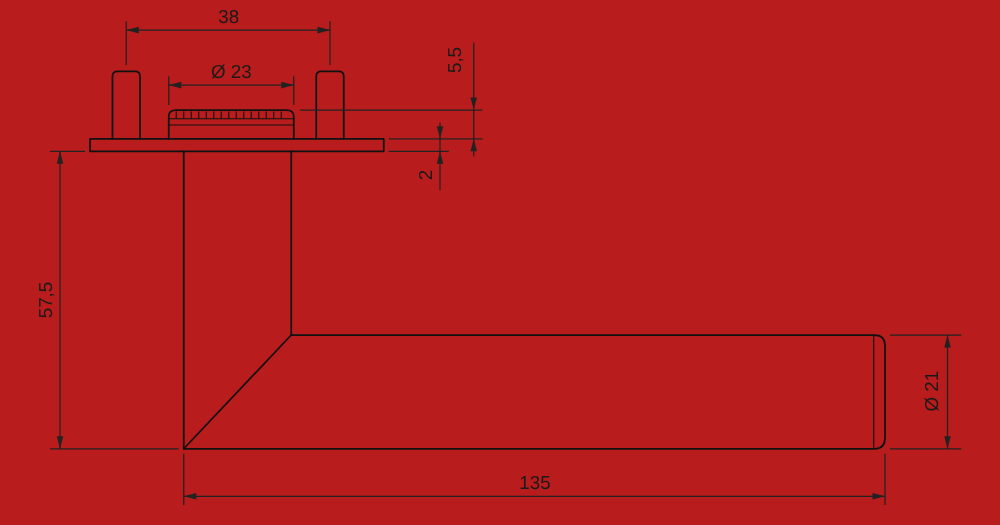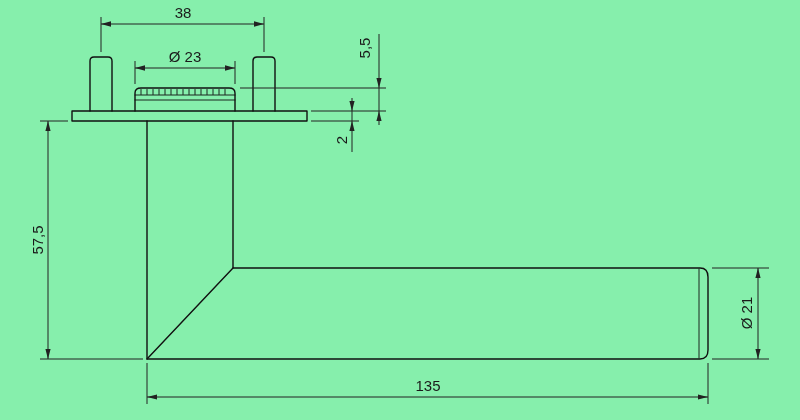--- a/index.html
+++ b/index.html
@@ -7,21 +7,21 @@
     padding: 0;
     background: #ffffff;
     width: 800px;
     height: 420px;
     overflow: hidden;
     font-family: "Liberation Sans", sans-serif;
   }
   .drawing-wrap {
     width: 800px;
     height: 420px;
-    background: #86efac;
+    background: #b91c1c;
   }
   svg { display: block; }
   .obj {
     fill: none;
     stroke: #111111;
     stroke-width: 1.4;
     stroke-linecap: round;
     stroke-linejoin: round;
   }
   .obj-thin {

